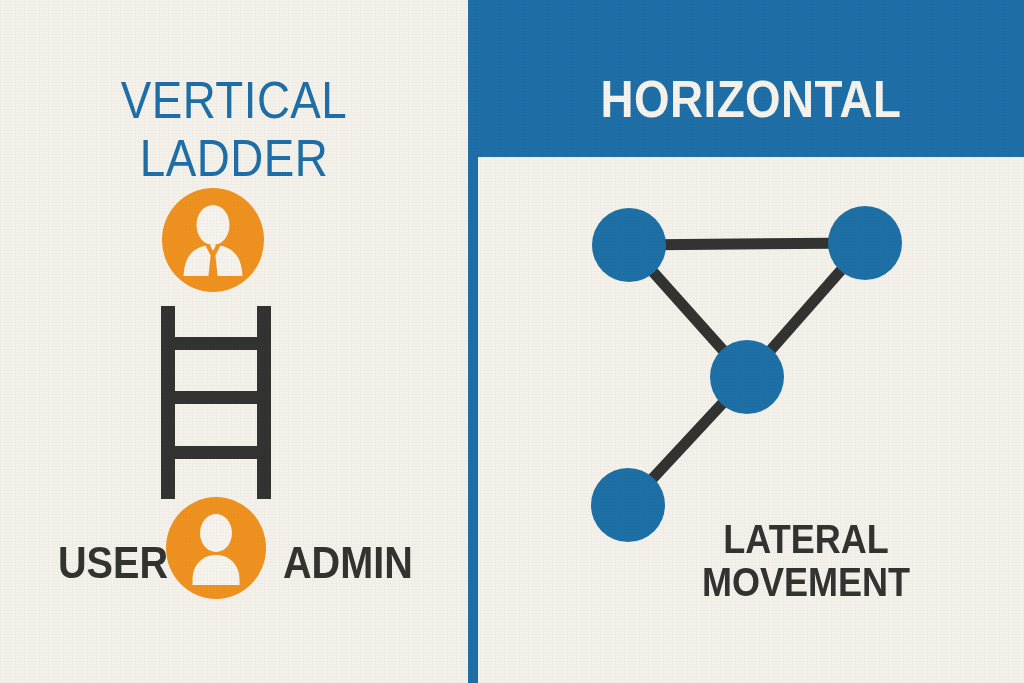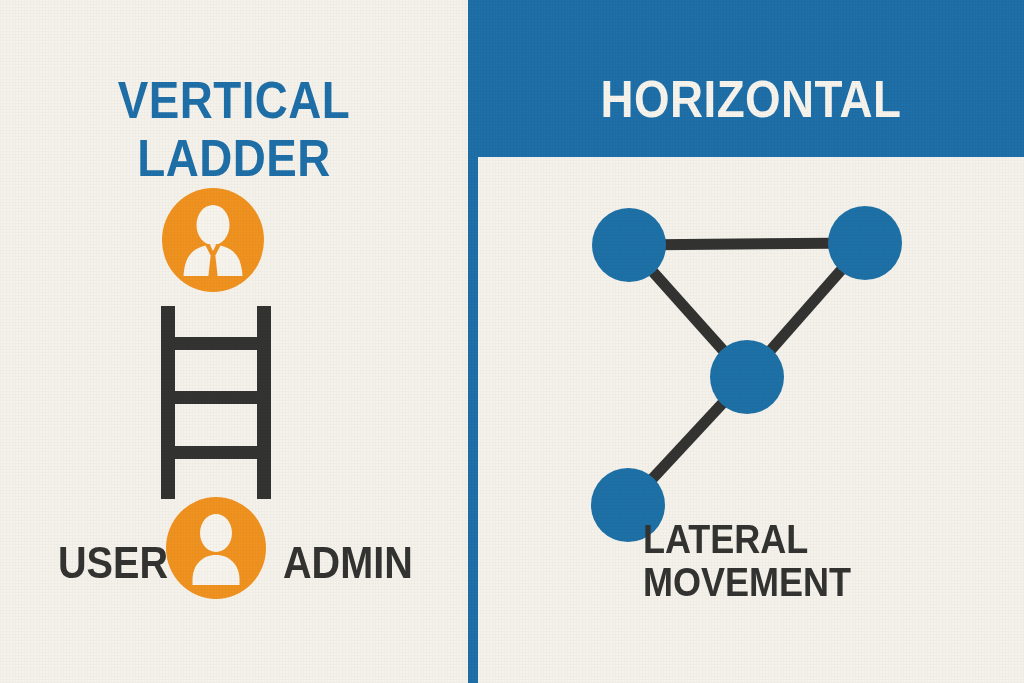--- a/index.html
+++ b/index.html
@@ -78,21 +78,21 @@
   
   #title-vertical-ladder {
     position: absolute;
     left: 0;
     top: 36px;
     width: 468px;
     text-align: center;
     color: #1f6fa8;
     font-size: 52px;
     line-height: 58px;
-    font-weight: 700;
+    font-weight: 400;
     letter-spacing: 0.5px;
     z-index: 6;
   }
   #title-vertical-ladder .tline {
     display: block;
     transform: scaleX(0.88);
   }
 
   
   #ladder-graphic {
@@ -133,24 +133,24 @@
     left: 560px;
     top: 180px;
     width: 360px;
     height: 380px;
     z-index: 2;
   }
 
   
   #label-lateral-movement {
     position: absolute;
-    left: 628px;
+    left: 656px;
     top: 518px;
     width: 300px;
-    text-align: left;
+    text-align: center;
     color: #333331;
     font-size: 40px;
     line-height: 43px;
     font-weight: 700;
     z-index: 4;
   }
   #label-lateral-movement .tline {
     display: block;
     transform: scaleX(0.9);
   }

